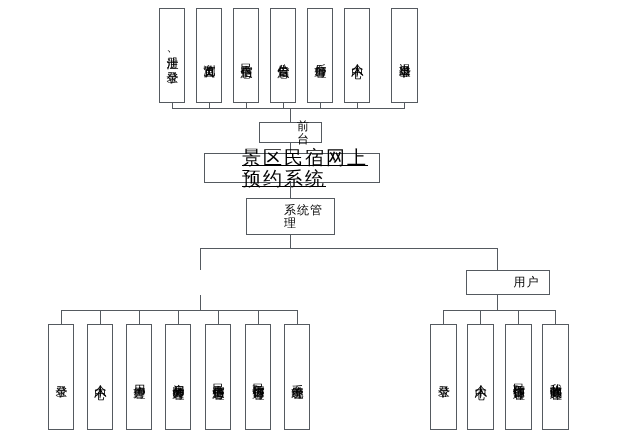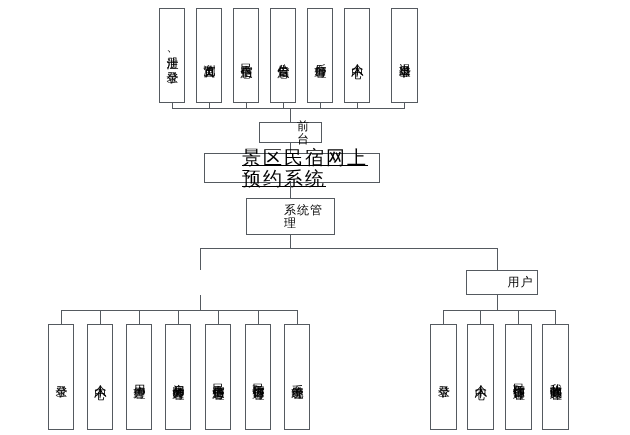--- a/index.html
+++ b/index.html
@@ -119,21 +119,21 @@
   <div class="node vert" style="left:126px; top:324px; width:26px; height:106px;">用户管理</div>
 
   <div class="node vert" style="left:165px; top:324px; width:26px; height:106px;">房间分类管理</div>
 
   <div class="node vert" style="left:205px; top:324px; width:26px; height:106px;">民宿信息管理</div>
 
   <div class="node vert" style="left:245px; top:324px; width:26px; height:106px;">民宿预订管理</div>
 
   <div class="node vert" style="left:284px; top:324px; width:26px; height:106px;">系统管理</div>
 
-  <div class="node horiz" style="left:466px; top:270px; width:72px; height:25px;">用户</div>
+  <div class="node horiz" style="left:466px; top:270px; width:84px; height:25px;">用户</div>
 
   <div class="line v" style="left:497px; top:295px; height:15px;"></div>
 
   <div class="line h" style="left:443px; top:310px; width:112px;"></div>
 
   <div class="line v" style="left:443px; top:310px; height:14px;"></div>
   <div class="line v" style="left:480px; top:310px; height:14px;"></div>
   <div class="line v" style="left:518px; top:310px; height:14px;"></div>
   <div class="line v" style="left:555px; top:310px; height:14px;"></div>
 

